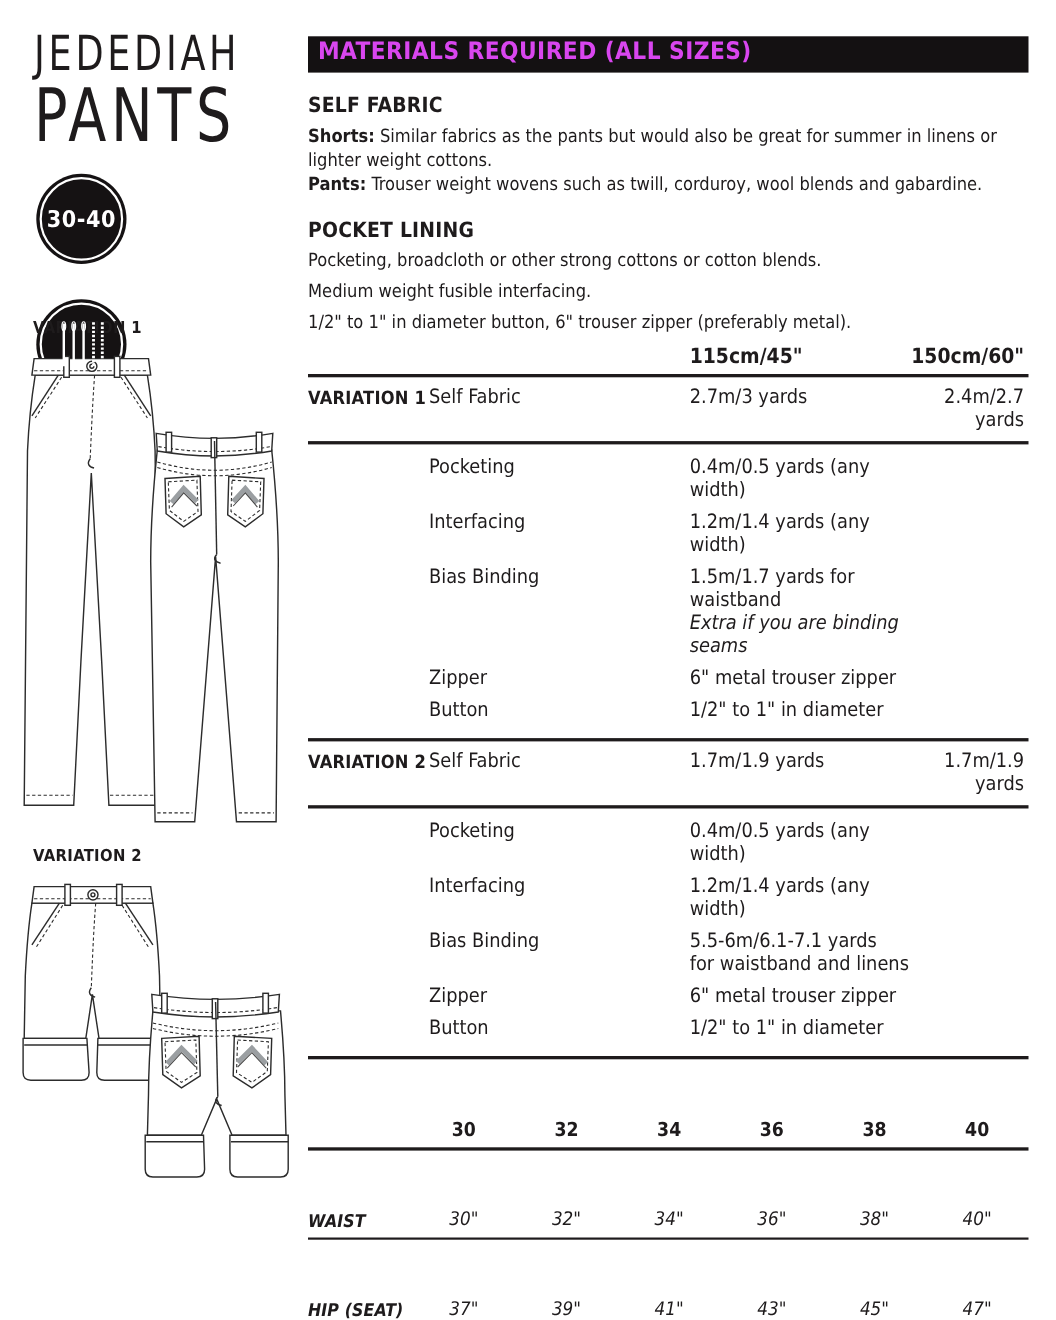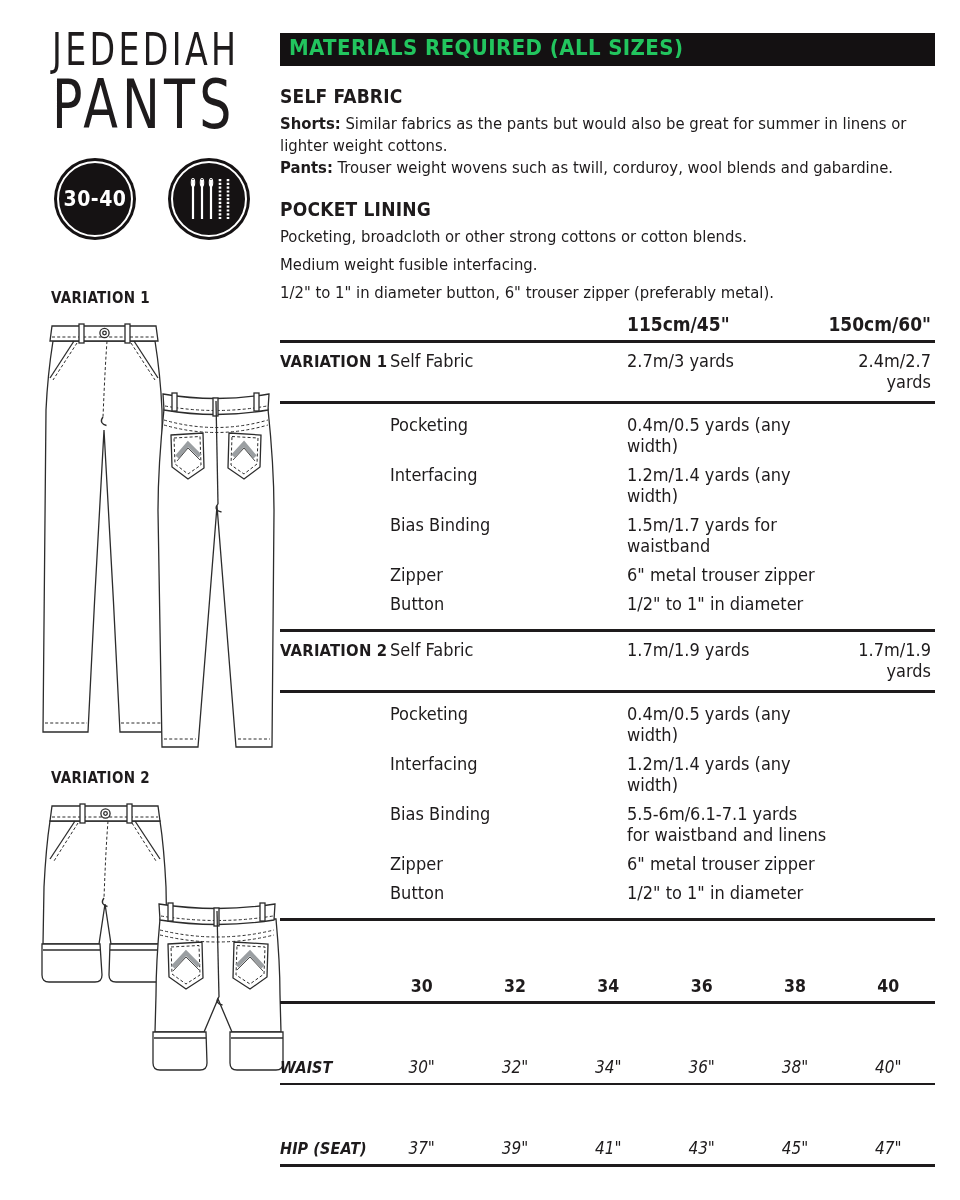--- a/index.html
+++ b/index.html
@@ -3,35 +3,35 @@
 <meta charset="utf-8">
 <style>
   * { margin:0; padding:0; box-sizing:border-box; }
   html,body { background:#ffffff; }
   .page {
     position:relative; width:960px; height:1200px; background:#fff;
     color:#1e1b1c; font-family:"DejaVu Sans", sans-serif; font-stretch:condensed;
     overflow:hidden;
   }
   
-  .left { position:absolute; left:0; top:0; width:270px; height:1200px;margin-left:21px; }
+  .left { position:absolute; left:0; top:0; width:270px; height:1200px; }
   .brand { position:absolute; left:31px; top:28px; }
   .brand .t1 { font-size:44px; letter-spacing:4px; line-height:1.0; transform:scaleX(0.84); transform-origin:left top; white-space:nowrap; }
   .brand .t2 { font-size:67px; letter-spacing:5px; line-height:0.95; transform:scaleX(0.84); transform-origin:left top; white-space:nowrap; margin-top:2px; }
-  .badges { position:absolute; left:33px; top:158px; display:flex; gap:32px; }
+  .badges { position:absolute; left:33px; top:158px; display:flex; gap:32px;flex-direction:column; }
   .badge { position:relative; width:82px; height:82px; border-radius:50%; background:#151213; display:flex; align-items:center; justify-content:center; }
   .badge::after { content:''; position:absolute; inset:3px; border:2px solid #fff; border-radius:50%; }
   .badge .btxt { color:#fff; font-weight:bold; font-size:21px; letter-spacing:0.5px; position:relative; z-index:2; }
   .var-label { position:absolute; left:30px; font-weight:bold; font-size:15px; letter-spacing:0.3px; }
   .vl1 { top:289px; } .vl2 { top:769px; }
   .illus { position:absolute; left:20px; }
   .il1 { top:314px; } .il2 { top:792px; }
   
   .right { position:absolute; left:280px; top:33px; width:655px; }
-  .bar { background:#141112; color:#22c55e; font-weight:bold; font-size:22px; letter-spacing:0.4px; padding:4px 9px 7px 9px; line-height:1.0; }
+  .bar { background:#141112; color:#d946ef; font-weight:bold; font-size:22px; letter-spacing:0.4px; padding:4px 9px 7px 9px; line-height:1.0; }
   .subhead { font-weight:bold; font-size:19px; letter-spacing:0.2px; margin-top:19px; }
   .para { font-size:16.5px; line-height:22px; margin-top:6px; }
   .para b { font-weight:bold; }
   
   .ftable { margin-top:9px; font-size:18px; }
   .frow { display:grid; grid-template-columns:110px 237px 201px 1fr; align-items:start; }
   .fhead { border-bottom:3px solid #1e1b1c; padding-bottom:5px; }
   .fh { font-weight:bold; font-size:19px; }
   .fmain { border-bottom:3px solid #1e1b1c; padding:7px 0 9px 0; }
   .flabel { font-weight:bold; font-size:16.5px; letter-spacing:0.2px; padding-top:2px; }
@@ -233,20 +233,21 @@
           <div>
               <div>1.2m/1.4 yards (any width)</div>
             </div>
           <div></div>
         </div>
         <div class="frow sub">
           <div></div>
           <div>Bias Binding</div>
           <div>
               <div>1.5m/1.7 yards for waistband</div>
+              <div class="fnote it">Extra if you are binding seams</div>
             </div>
           <div></div>
         </div>
         <div class="frow sub">
           <div></div>
           <div>Zipper</div>
           <div>
               <div>6" metal trouser zipper</div>
             </div>
           <div></div>

